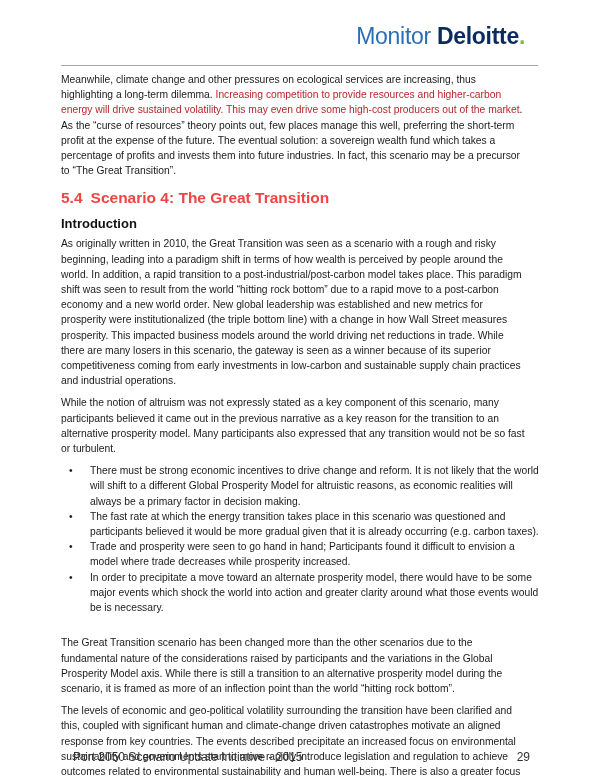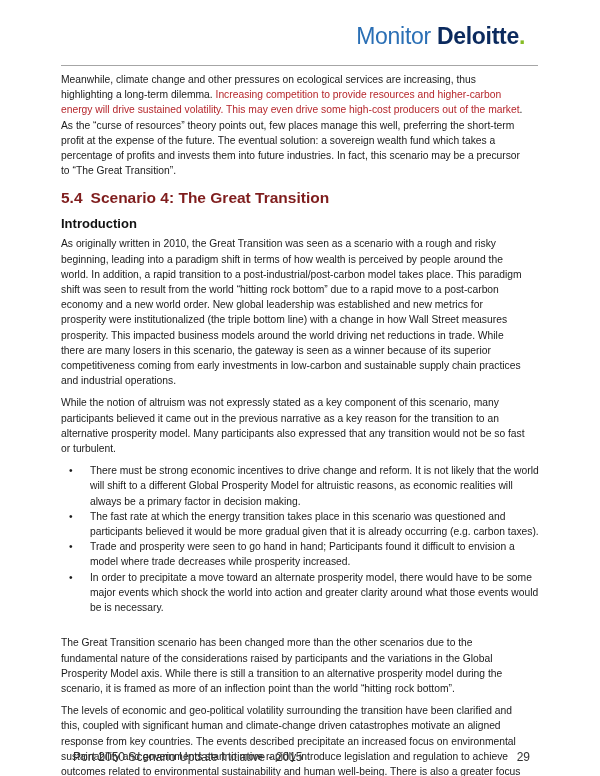--- a/index.html
+++ b/index.html
@@ -6,21 +6,21 @@
   body { width: 600px; height: 776px; position: relative; overflow: hidden;
          font-family: "Liberation Sans", sans-serif; color: #1a1a1a; }
   .logo { position: absolute; right: 75px; top: 23px; font-size: 23px; letter-spacing: -0.3px; white-space: nowrap; }
   .logo .monitor { color: #2a6fb5; font-weight: normal; }
   .logo .deloitte { color: #0b2a5e; font-weight: bold; }
   .logo .dot { color: #86bc25; font-weight: bold; }
   .header-rule { position: absolute; left: 61px; right: 62px; top: 65px; height: 0; border-top: 1.5px solid #a6a6a6; }
   .content { position: absolute; left: 61px; width: 479px; top: 72px; font-size: 10.3px; line-height: 15.2px; }
   p { margin: 0 13px 7px 0; }
   .red { color: #b5262b; }
-  h2 { margin: 10px 0 6px 0; font-size: 15.5px; font-weight: bold; color: #7f1d1d; line-height: 20px; }
+  h2 { margin: 10px 0 6px 0; font-size: 15.5px; font-weight: bold; color: #ef4444; line-height: 20px; }
   h2 .num { margin-right: 8px; }
   h3 { margin: 8px 0 4px 0; font-size: 13px; font-weight: bold; color: #111; line-height: 16px; }
   ul { margin: 0 0 10px 0; padding: 0; list-style: none; }
   li { position: relative; padding-left: 29px; margin-left: 0; margin-bottom: 0; }
   li .bullet { position: absolute; left: 8px; top: 0; }
   .spacer { height: 10px; }
   .footer { position: absolute; left: 61px; right: 62px; top: 750px; font-size: 12px; color: #333; padding-left: 12px; }
   .footer .page { position: absolute; right: 8px; top: 0; }
 </style>
 </head>

